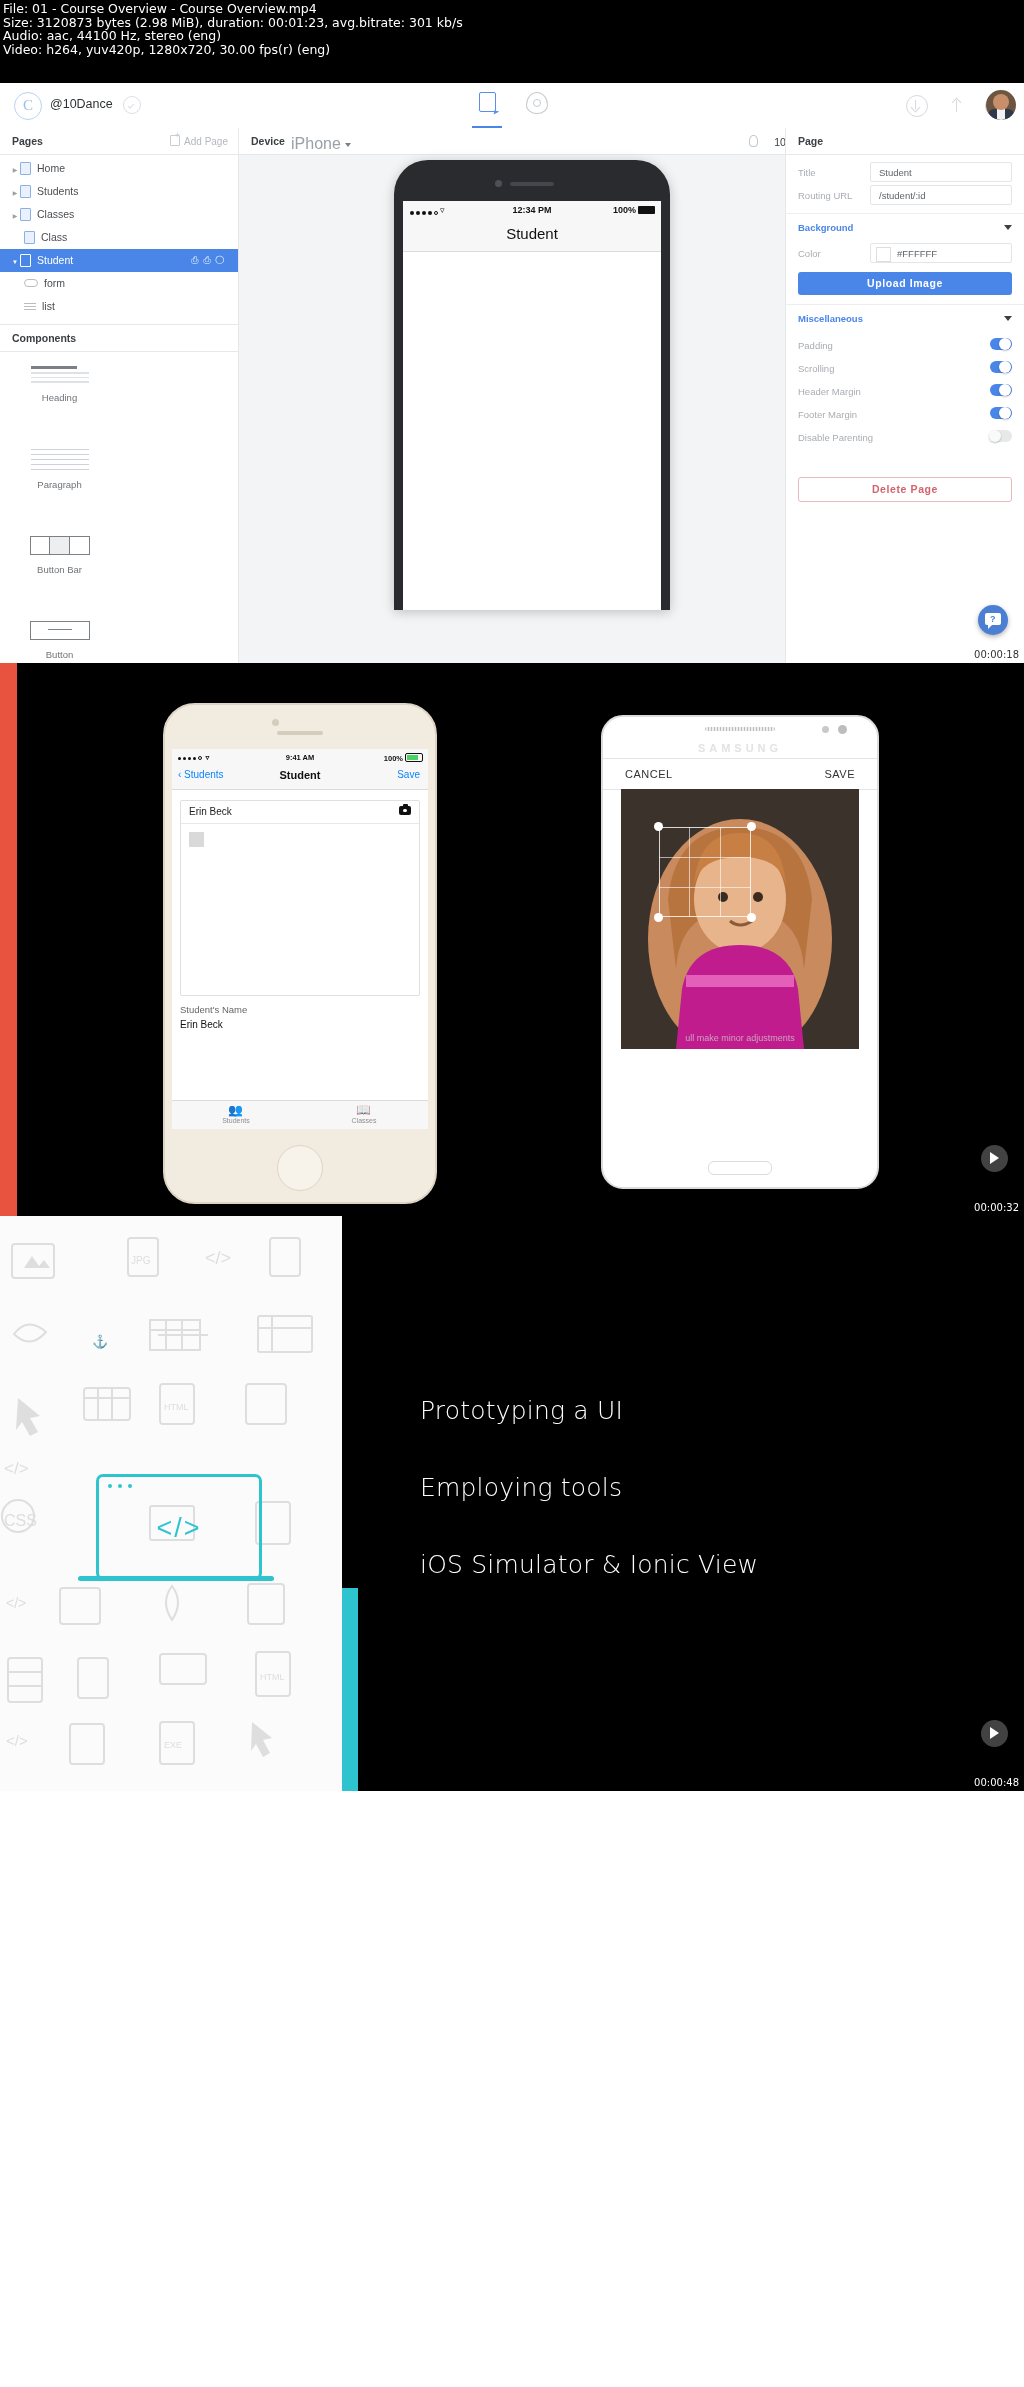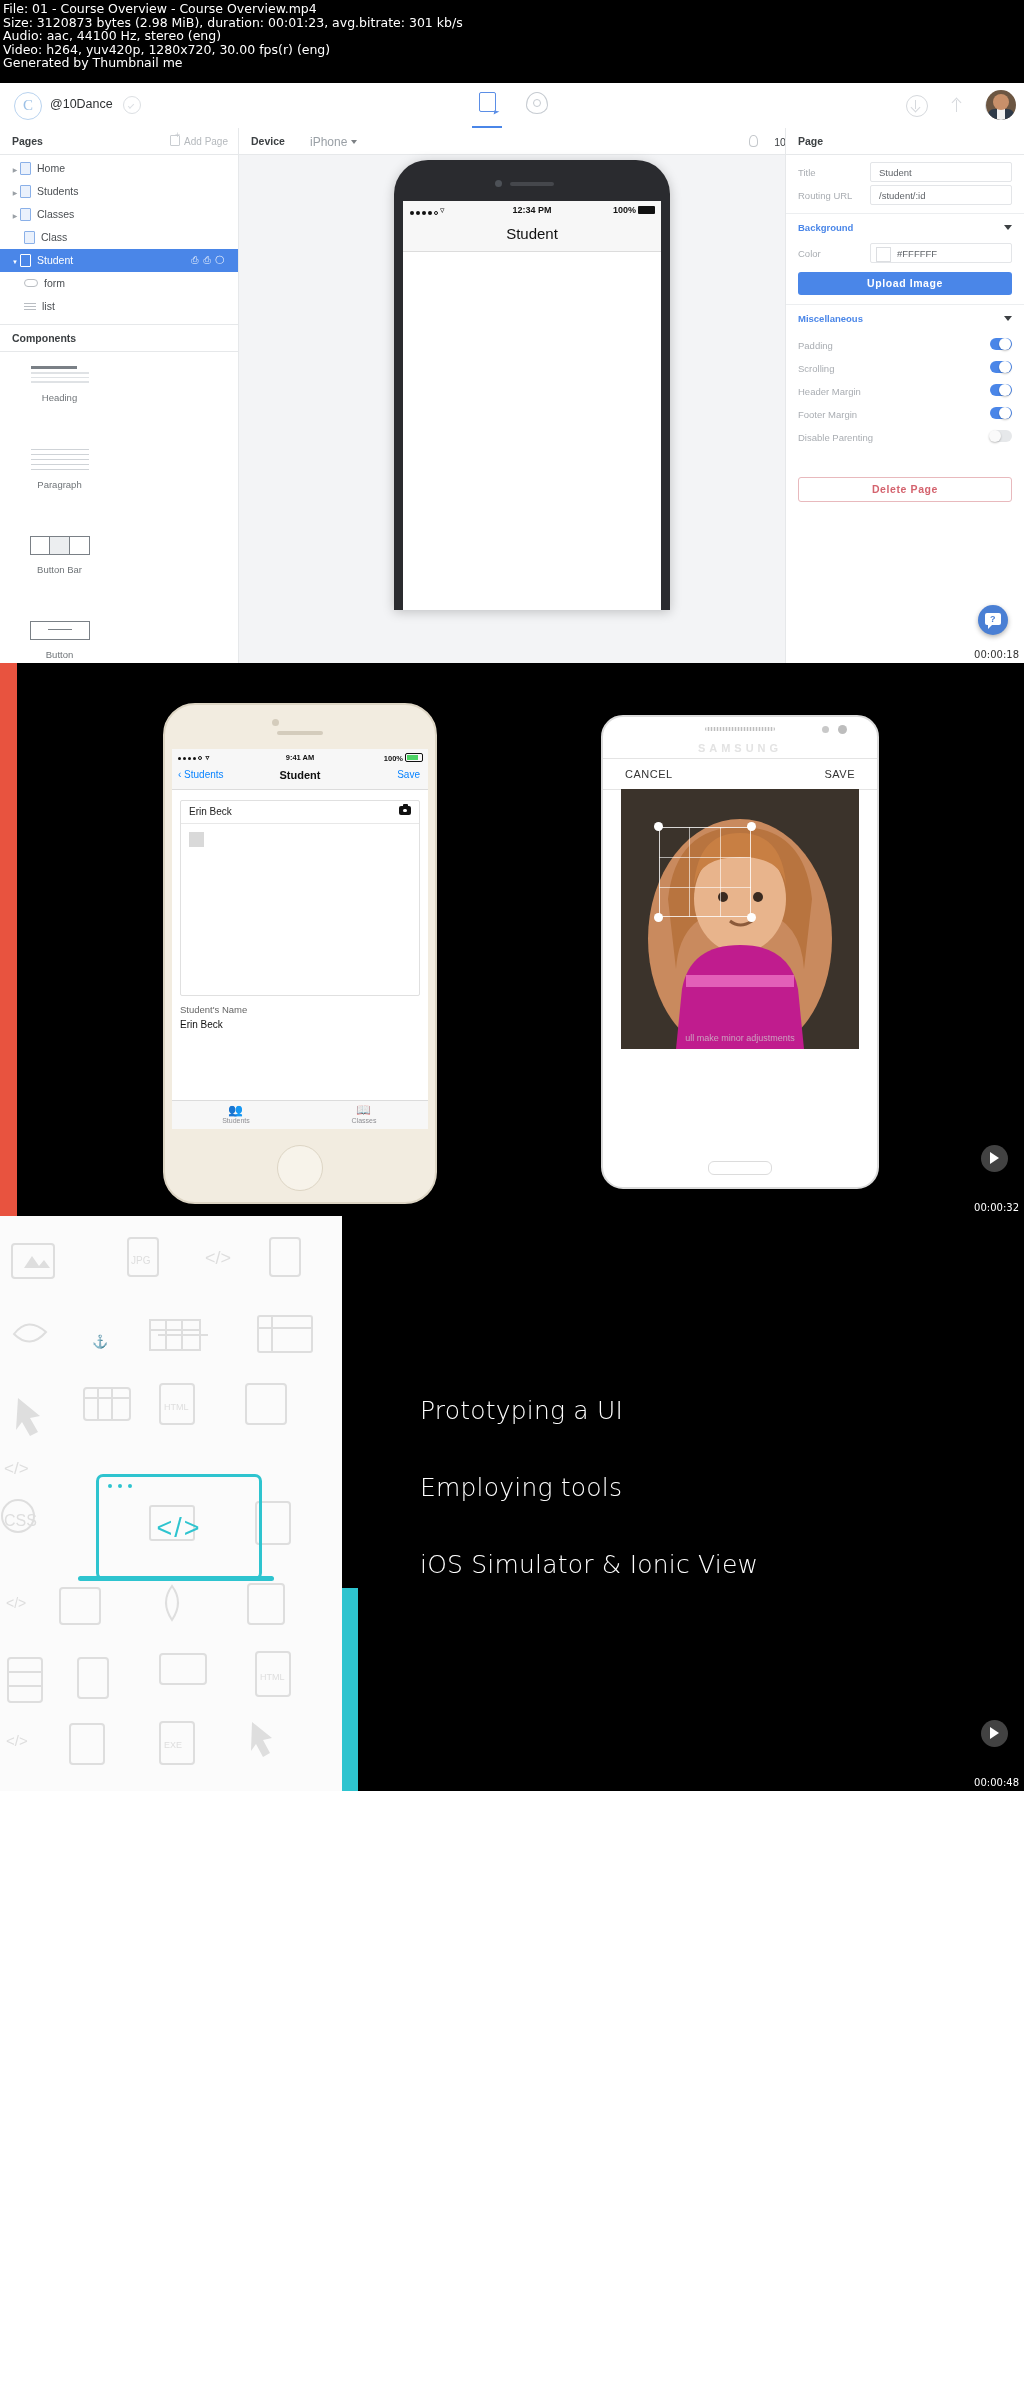--- a/index.html
+++ b/index.html
@@ -87,21 +87,21 @@
   .html-g{font-size:23px;color:#6f7478;line-height:24px;letter-spacing:1px;font-family:"Liberation Sans",sans-serif;}
   .img-g{width:40px;height:27px;border:1.6px solid #7a8086;position:relative;overflow:hidden;}
   .img-g:before{content:"";position:absolute;left:4px;bottom:0;width:18px;height:16px;border-radius:10px 10px 0 0;border:1.4px solid #7a8086;border-bottom:none;}
   .img-g:after{content:"";position:absolute;right:5px;top:4px;width:6px;height:6px;border-radius:50%;border:1.4px solid #7a8086;}
   .inp-g{width:56px;position:relative;height:14px;}
   .inp-g:before{content:"";position:absolute;left:0;top:7px;width:56px;height:1.4px;background:#7a8086;}
   .inp-g:after{content:"";position:absolute;left:26px;top:1px;width:1.4px;height:12px;background:#7a8086;}
 
   
   .dev-label{position:absolute;left:12px;top:7px;font-size:10.5px;color:#3c4043;font-weight:bold;}
-  .dev-val{position:absolute;left:71px;top:7px;font-size:12px;color:#9aa0a6;}
+  .dev-val{position:absolute;left:52px;top:7px;font-size:16px;color:#9aa0a6;}
   .zoomctl{position:absolute;right:14px;top:7px;font-size:10.5px;color:#3c4043;}
   .zoomctl .dr{display:inline-block;width:7px;height:10px;border:1.1px solid #c3c7cb;border-radius:4px 4px 4px 4px/6px 6px 4px 4px;margin-right:16px;vertical-align:-1px;}
   .caretd{display:inline-block;width:0;height:0;border-left:3.5px solid transparent;border-right:3.5px solid transparent;border-top:4px solid #7c8084;vertical-align:2px;margin-left:4px;}
 
   .phone{position:absolute;left:50%;transform:translateX(-50%);top:32px;width:276px;height:450px;background:#2a2b2f;
         border-radius:34px 34px 0 0;box-shadow:0 2px 12px rgba(0,0,0,.22);}
   .phone .spk{position:absolute;left:50%;transform:translateX(-50%);top:22px;width:44px;height:4px;background:#45474c;border-radius:3px;}
   .phone .cam{position:absolute;left:101px;top:20px;width:7px;height:7px;border-radius:50%;background:#4d5157;}
   .screen{position:absolute;left:9px;top:41px;right:9px;bottom:0;background:#fff;}
   .ios-status{height:19px;background:#f7f7f7;position:relative;font-size:9px;color:#111;}
@@ -217,21 +217,20 @@
 </head>
 <body>
 
 <div class="page">
 
   <div class="vidinfo">
     <div>File: 01 - Course Overview - Course Overview.mp4</div>
     <div>Size: 3120873 bytes (2.98 MiB), duration: 00:01:23, avg.bitrate: 301 kb/s</div>
     <div>Audio: aac, 44100 Hz, stereo (eng)</div>
     <div>Video: h264, yuv420p, 1280x720, 30.00 fps(r) (eng)</div>
-    <div>Generated by Thumbnail me</div>
   </div>
 
   <div class="frame1">
 
     <div class="appbar">
       <div class="brand">C</div>
       <div class="handle">@10Dance</div>
       <div class="check"></div>
 
       <div class="tabs">

